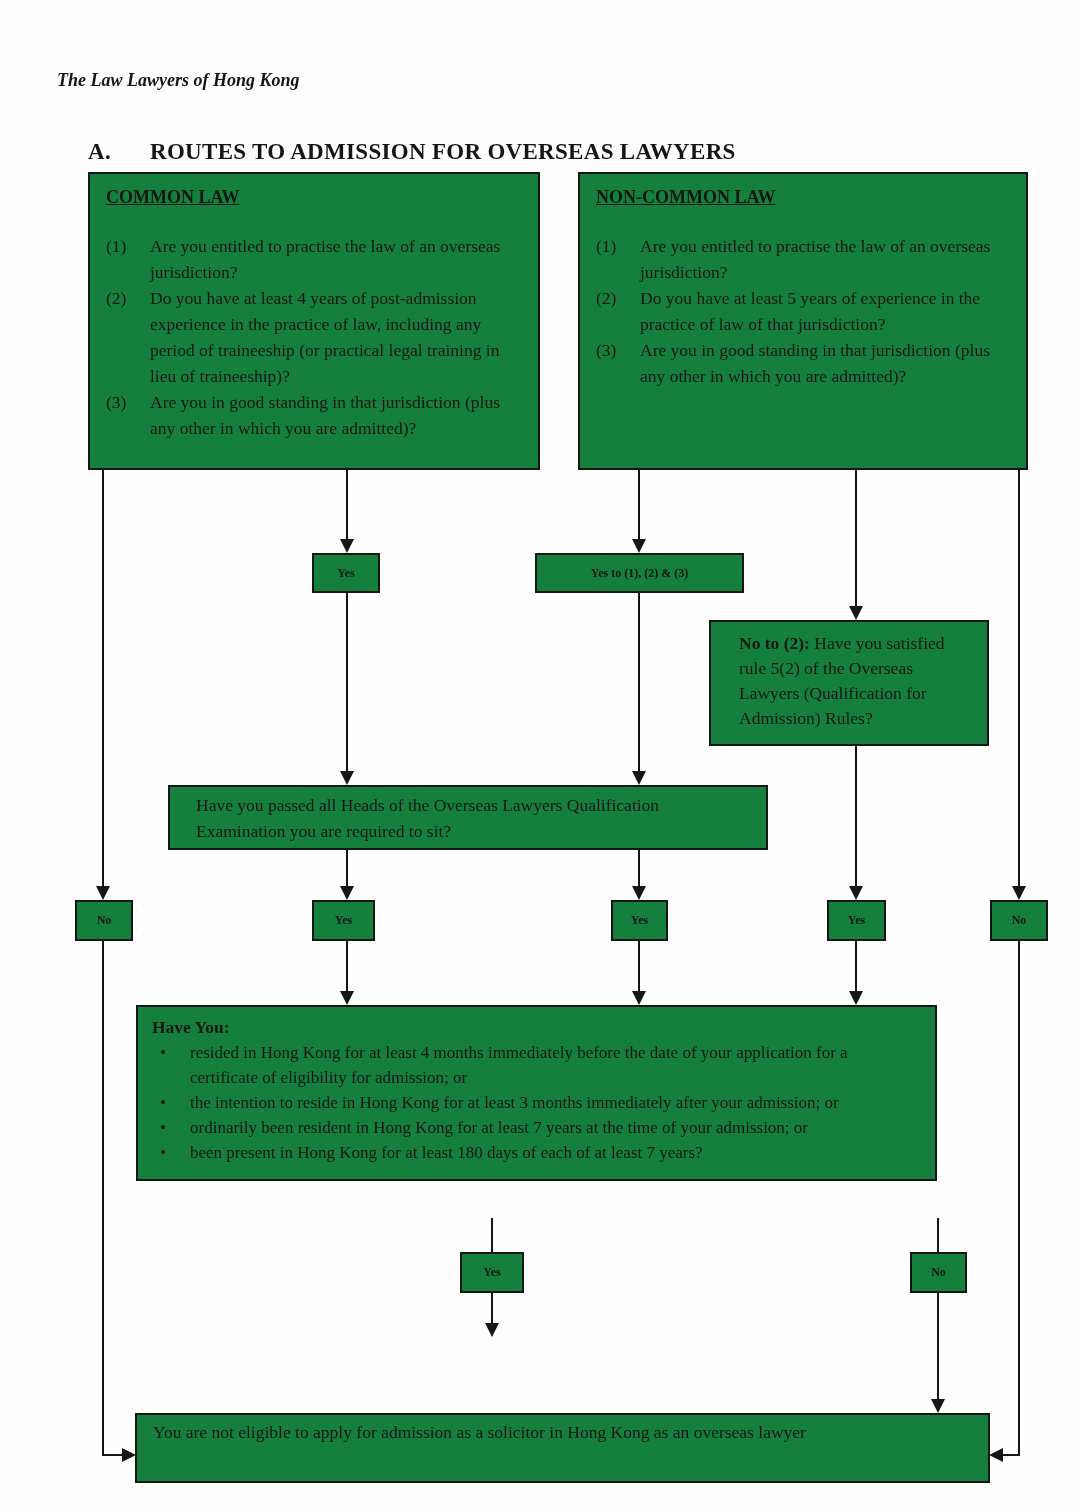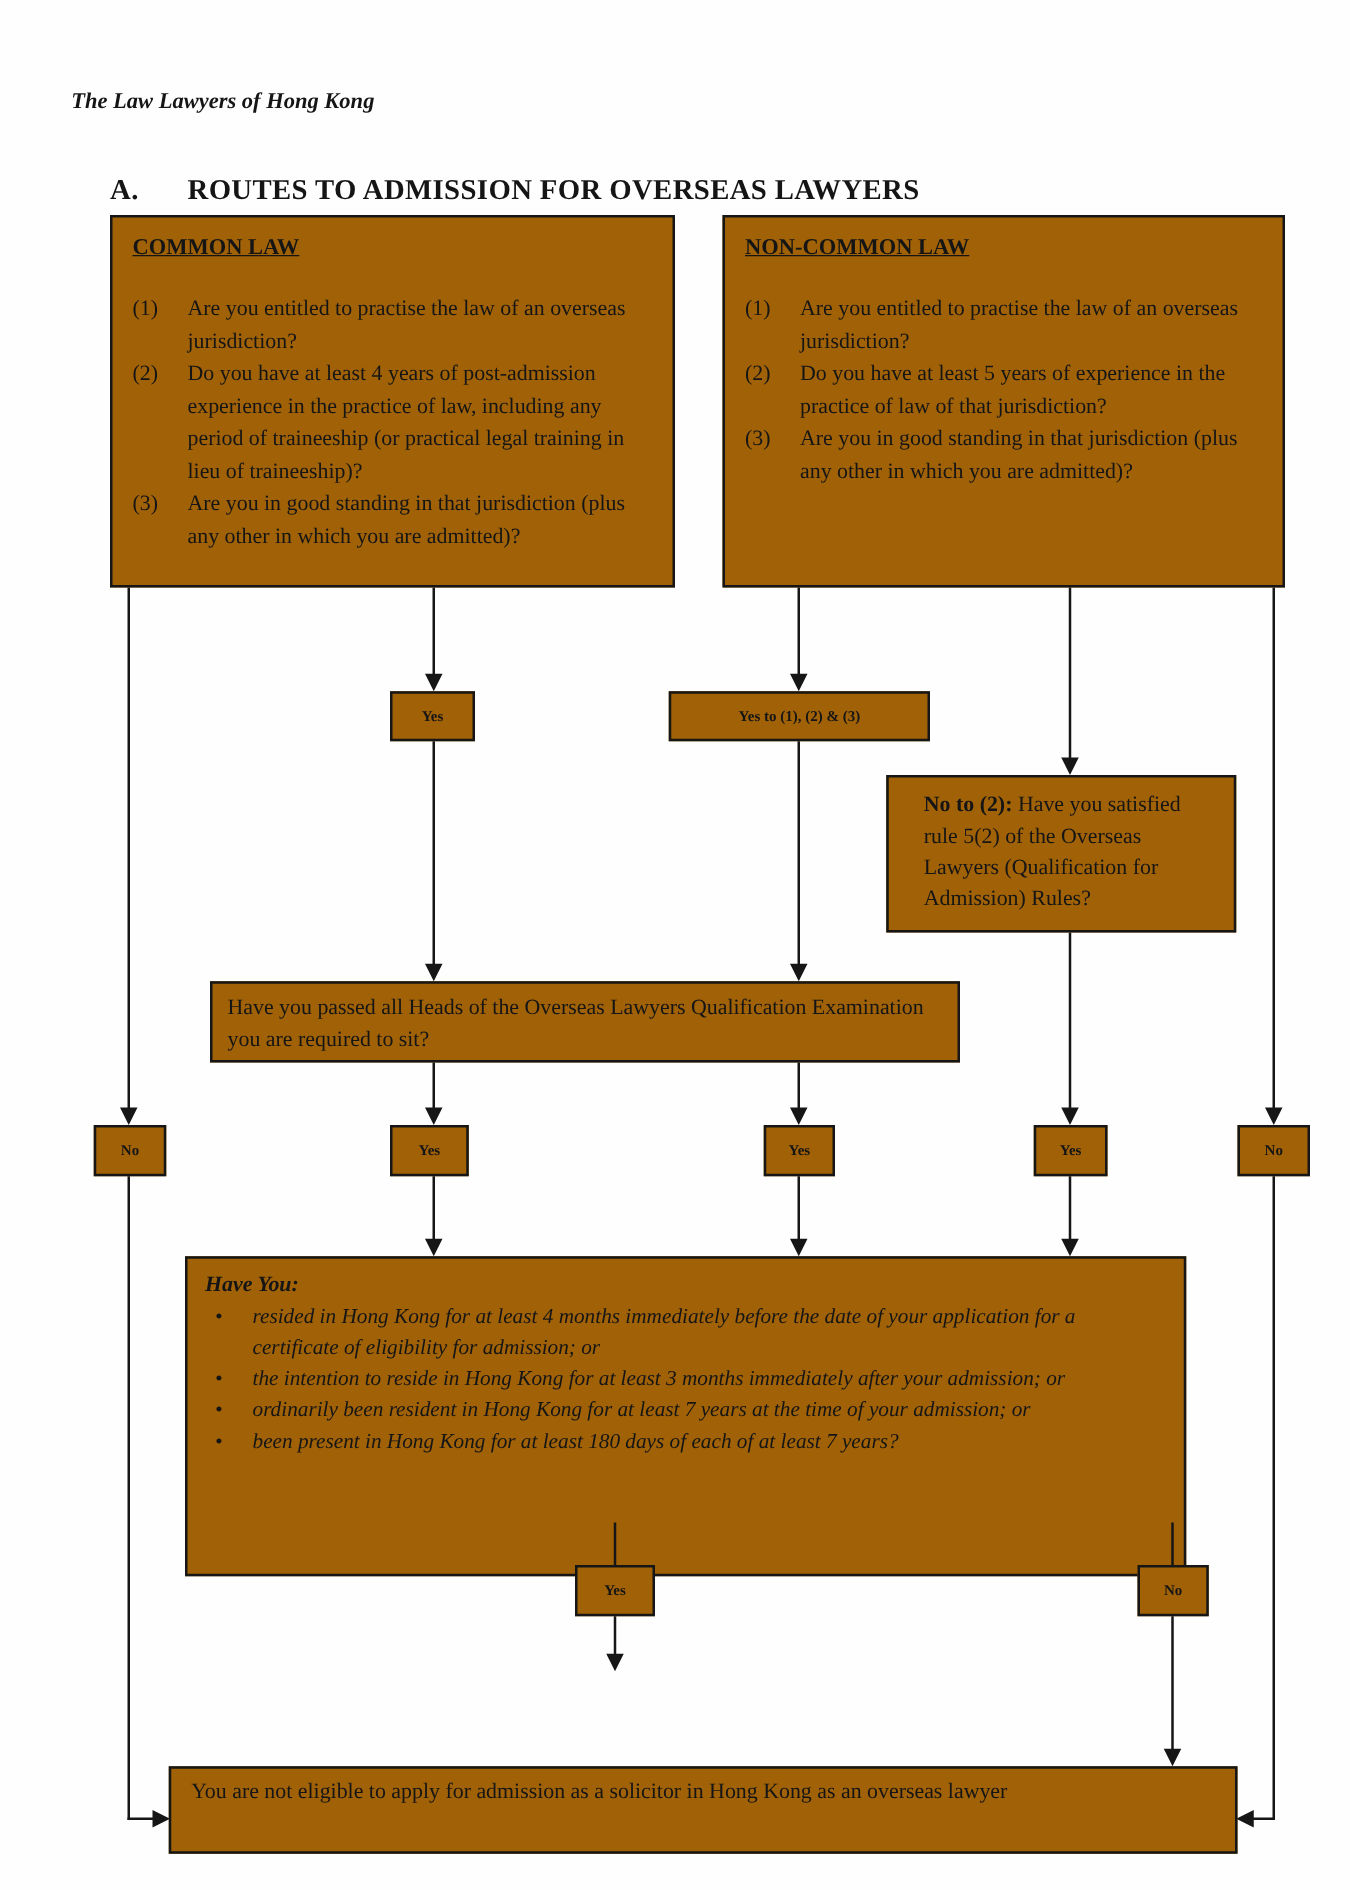--- a/index.html
+++ b/index.html
@@ -4,31 +4,31 @@
 <style>
   * { margin:0; padding:0; box-sizing:border-box; }
   html,body { background:#ffffff; }
   body { font-family:"Liberation Serif","DejaVu Serif",serif; color:#151515; }
   .page { position:relative; width:1080px; height:1512px; background:#fefefe; overflow:hidden; }
 
   .org-line { position:absolute; left:57px; top:70px; font-size:18px; font-weight:bold; font-style:italic; }
   .heading { position:absolute; left:88px; top:139px; font-size:23px; font-weight:bold; letter-spacing:0.3px; }
   .heading .sec { display:inline-block; width:62px; }
 
-  .fbox { position:absolute; border:2px solid #161616; background:#a16207; }
+  .fbox { position:absolute; border:2px solid #161616; background:#15803d; }
 
   .qbox { padding:10px 16px 0 16px; font-size:17.5px; line-height:26px; }
   .qbox .box-title { font-size:18px; font-weight:bold; text-decoration:underline; margin-bottom:23px; }
   .q-item { display:grid; grid-template-columns:44px 1fr; padding-right:10px; }
 
   .label-box { display:flex; align-items:center; justify-content:center;
                font-weight:bold; font-size:12px; }
 
   .no2-box { padding:9px 28px; font-size:17.5px; line-height:25px; }
-  .olqe-box { padding:5px 12px; font-size:17.5px; line-height:26px; }
+  .olqe-box { padding:5px 26px; font-size:17.5px; line-height:26px; }
 
   .hy-box { padding:8px 14px; font-size:17px; line-height:25px; }
   .hy-box .hy-title { font-weight:bold; font-size:17.5px; }
   .hy-bullet { display:grid; grid-template-columns:38px 1fr; padding-right:4px; }
   .hy-bullet .dot { padding-left:8px; }
 
   .eligible-box { display:flex; align-items:center; justify-content:center; font-size:17.5px; }
   .not-eligible-box { padding:7px 16px; font-size:17.5px; }
 
   .vl { position:absolute; width:2px; background:#161616; }
@@ -90,21 +90,21 @@
   </div>
 
   <div class="fbox olqe-box" style="left:168px;top:785px;width:600px;height:65px;">Have you passed all Heads of the Overseas Lawyers Qualification Examination you are required to sit?</div>
 
   <div class="fbox label-box" style="left:75px;top:900px;width:58px;height:41px;">No</div>
   <div class="fbox label-box" style="left:312px;top:900px;width:63px;height:41px;">Yes</div>
   <div class="fbox label-box" style="left:611px;top:900px;width:57px;height:41px;">Yes</div>
   <div class="fbox label-box" style="left:827px;top:900px;width:59px;height:41px;">Yes</div>
   <div class="fbox label-box" style="left:990px;top:900px;width:58px;height:41px;">No</div>
 
-  <div class="fbox hy-box" style="left:148px;top:1005px;width:801px;height:256px;font-style:italic;">
+  <div class="fbox hy-box" style="left:136px;top:1005px;width:801px;height:176px;">
     <div class="hy-title">Have You:</div>
     <div class="hy-bullet">
       <span class="dot">•</span>
       <span>resided in Hong Kong for at least 4 months immediately before the date of your application for a certificate of eligibility for admission; or</span>
     </div>
     <div class="hy-bullet">
       <span class="dot">•</span>
       <span>the intention to reside in Hong Kong for at least 3 months immediately after your admission; or</span>
     </div>
     <div class="hy-bullet">

